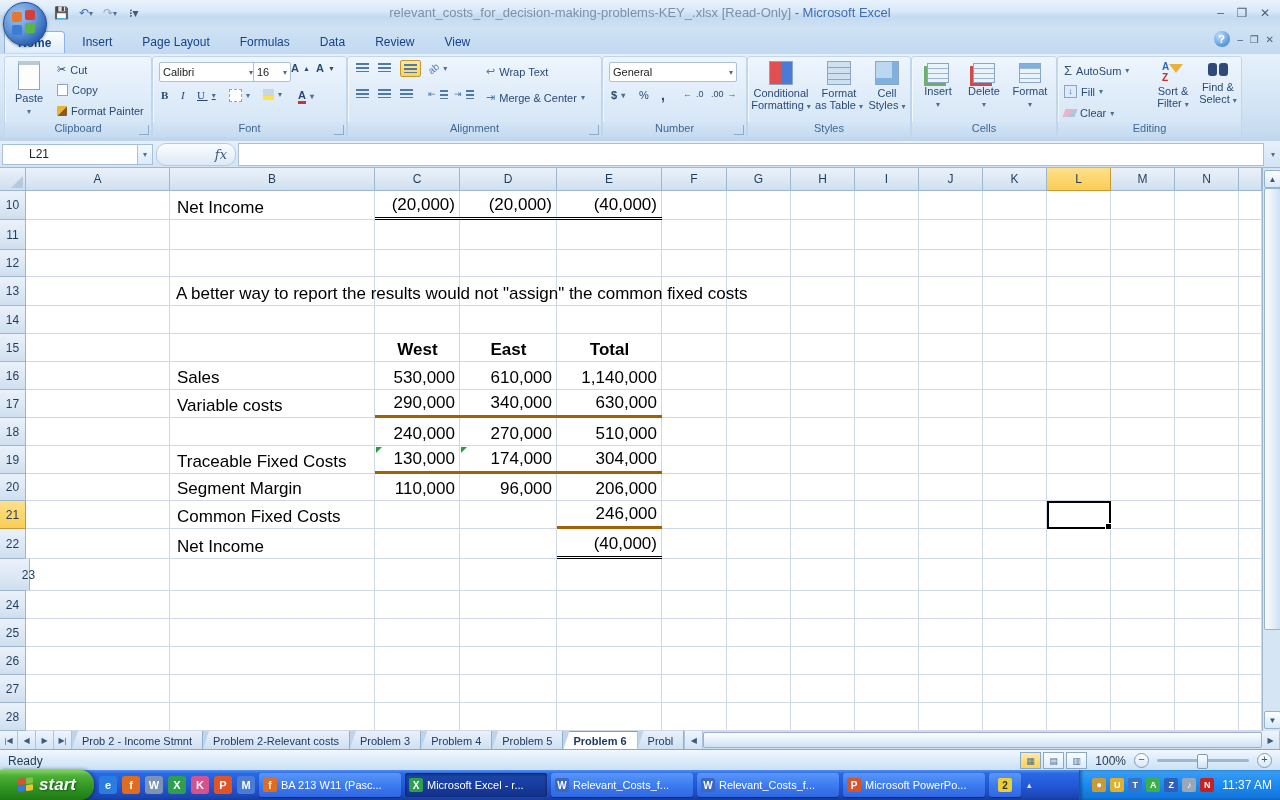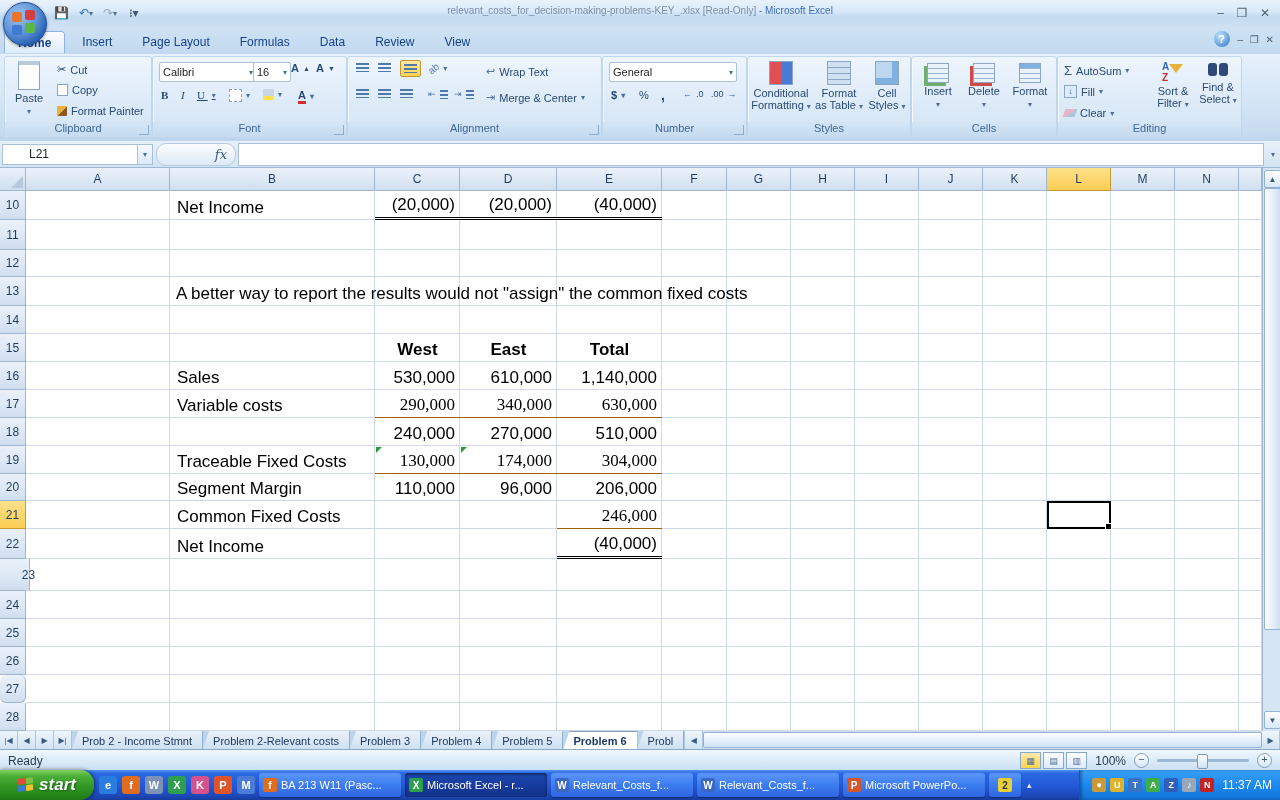--- a/index.html
+++ b/index.html
@@ -11,21 +11,21 @@
   #titlebar{left:0;top:0;width:1280px;height:28px;
     background:linear-gradient(180deg,#e9f2fc 0%,#d8e9f9 40%,#c3daf0 60%,#cfe2f4 100%);
     border-bottom:1px solid #b7cfe8;}
   #officebtn{left:3px;top:2px;width:42px;height:42px;border-radius:50%;z-index:30;
     background:radial-gradient(circle at 35% 30%,#9cc5f0 0%,#5f93d8 45%,#2a62b4 75%,#1b4a94 100%);
     border:1px solid #1d4d96;box-shadow:0 1px 3px rgba(0,0,0,.4);}
   .offsq{position:absolute;width:10px;height:10px;border-radius:2px;}
   #qat{left:52px;top:3px;height:20px;display:flex;align-items:center;gap:4px;}
   .qatbtn{width:20px;height:18px;display:flex;align-items:center;justify-content:center;
     font-size:12px;border-radius:3px;}
-  #title-text{left:0;top:5px;width:1280px;text-align:center;font-size:10px;color:#7d8fa8;}
+  #title-text{left:0;top:5px;width:1280px;text-align:center;font-size:13px;color:#7d8fa8;}
   #title-text .app{color:#3e6db5;}
   .winctl{font-size:12px;color:#55606e;letter-spacing:2px;}
   
   #tabrow{left:0;top:28px;width:1280px;height:26px;
     background:linear-gradient(180deg,#cfe2f4 0%,#c2d9f0 100%);}
   .rtab{position:relative;float:left;margin-left:4px;padding:4px 13px 3px;font-size:12px;
     color:#15428b;border-radius:4px 4px 0 0;top:3px;}
   .rtab.active{background:linear-gradient(180deg,#fbfdfe 0%,#edf4fc 55%,#dcebfa 100%);
     border:1px solid #8db2e3;border-bottom:none;font-weight:bold;color:#15428b;}
   #ribbon-winctl{right:4px;top:31px;display:flex;gap:8px;align-items:center;}
@@ -78,21 +78,21 @@
     background:linear-gradient(180deg,#eaf1fa,#cfdeee);border-right:1px solid #9eb6ce;border-bottom:1px solid #9eb6ce;}
   #corner:after{content:"";position:absolute;right:2px;bottom:2px;
     border-left:12px solid transparent;border-bottom:12px solid #b8c9dc;}
   .vline{position:absolute;width:1px;background:#d0d7e5;}
   .hline{position:absolute;height:1px;background:#d0d7e5;}
   .cell{position:absolute;display:flex;align-items:flex-end;font-size:17px;color:#000;
     box-sizing:border-box;padding-bottom:2px;white-space:nowrap;overflow:visible;}
   .cell.r{justify-content:flex-end;padding-right:5px;}
   .cell.c{justify-content:center;}
   .cell.b{font-weight:bold;}
-  .bbs{border-bottom:1px solid #a16207;font-family:Liberation Serif, serif;}
+  .bbs{border-bottom:3px solid #a16207;}
   .bbd{border-bottom:3px double #000;}
   .marker{position:absolute;left:1px;top:1px;width:0;height:0;
     border-top:6px solid #2f9a3f;border-right:6px solid transparent;}
   #selbox{position:absolute;border:2px solid #000;box-sizing:border-box;background:transparent;}
   #selbox:after{content:"";position:absolute;right:-3px;bottom:-3px;width:5px;height:5px;
     background:#000;border:1px solid #fff;}
   
   #vscroll{left:1262px;top:168px;width:18px;height:563px;background:#d6e5f4;border-left:1px solid #9eb6ce;box-sizing:border-box;}
   .scrbtn{position:absolute;left:1px;width:15px;height:16px;border:1px solid #93b2d4;border-radius:2px;
     background:linear-gradient(180deg,#fdfeff,#d8e8f8);color:#39587c;font-size:8px;
@@ -411,21 +411,21 @@
       <div class="rhdr" style="left: 0px; top: 222px; width: 26px; height: 28px;">17</div>
       <div class="rhdr" style="left: 0px; top: 250px; width: 26px; height: 28px;">18</div>
       <div class="rhdr" style="left: 0px; top: 278px; width: 26px; height: 28px;">19</div>
       <div class="rhdr" style="left: 0px; top: 306px; width: 26px; height: 27px;">20</div>
       <div class="rhdr sel" style="left: 0px; top: 333px; width: 26px; height: 28px;">21</div>
       <div class="rhdr" style="left: 0px; top: 361px; width: 26px; height: 30px;">22</div>
       <div class="rhdr" style="left: 0px; top: 391px; width: 30px; height: 32px; padding-left: 28px;">23</div>
       <div class="rhdr" style="left: 0px; top: 423px; width: 26px; height: 28px;">24</div>
       <div class="rhdr" style="left: 0px; top: 451px; width: 26px; height: 28px;">25</div>
       <div class="rhdr" style="left: 0px; top: 479px; width: 26px; height: 28px;">26</div>
-      <div class="rhdr" style="left: 0px; top: 507px; width: 26px; height: 28px; border-radius: 6px;">27</div>
+      <div class="rhdr" style="left: 0px; top: 507px; width: 26px; height: 28px;">27</div>
       <div class="rhdr" style="left: 0px; top: 535px; width: 26px; height: 28px;">28</div>
       <div class="vline" style="left: 169px; top: 23px; height: 540px;"></div>
       <div class="vline" style="left: 374px; top: 23px; height: 540px;"></div>
       <div class="vline" style="left: 459px; top: 23px; height: 540px;"></div>
       <div class="vline" style="left: 556px; top: 23px; height: 540px;"></div>
       <div class="vline" style="left: 661px; top: 23px; height: 540px;"></div>
       <div class="vline" style="left: 726px; top: 23px; height: 540px;"></div>
       <div class="vline" style="left: 790px; top: 23px; height: 540px;"></div>
       <div class="vline" style="left: 854px; top: 23px; height: 540px;"></div>
       <div class="vline" style="left: 918px; top: 23px; height: 540px;"></div>

